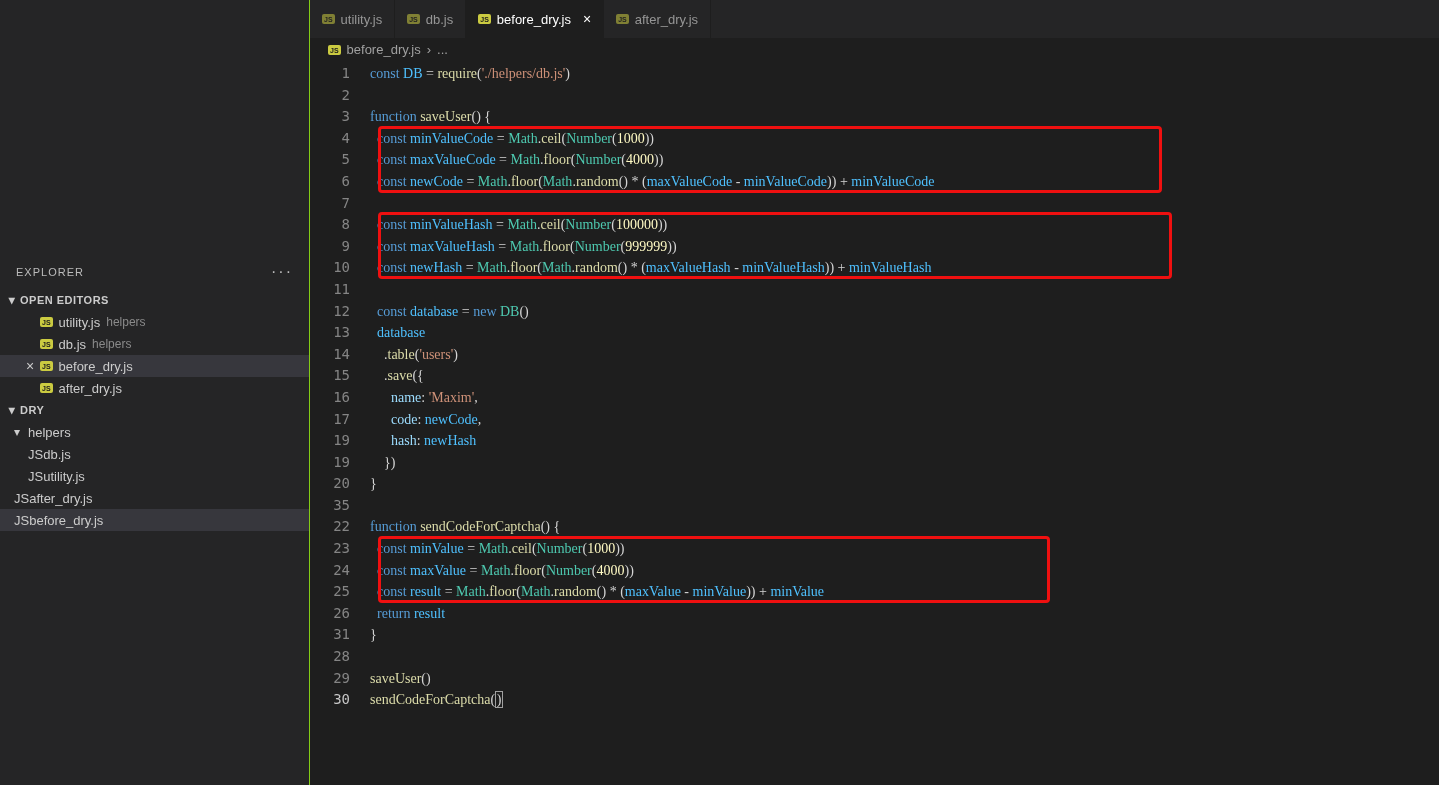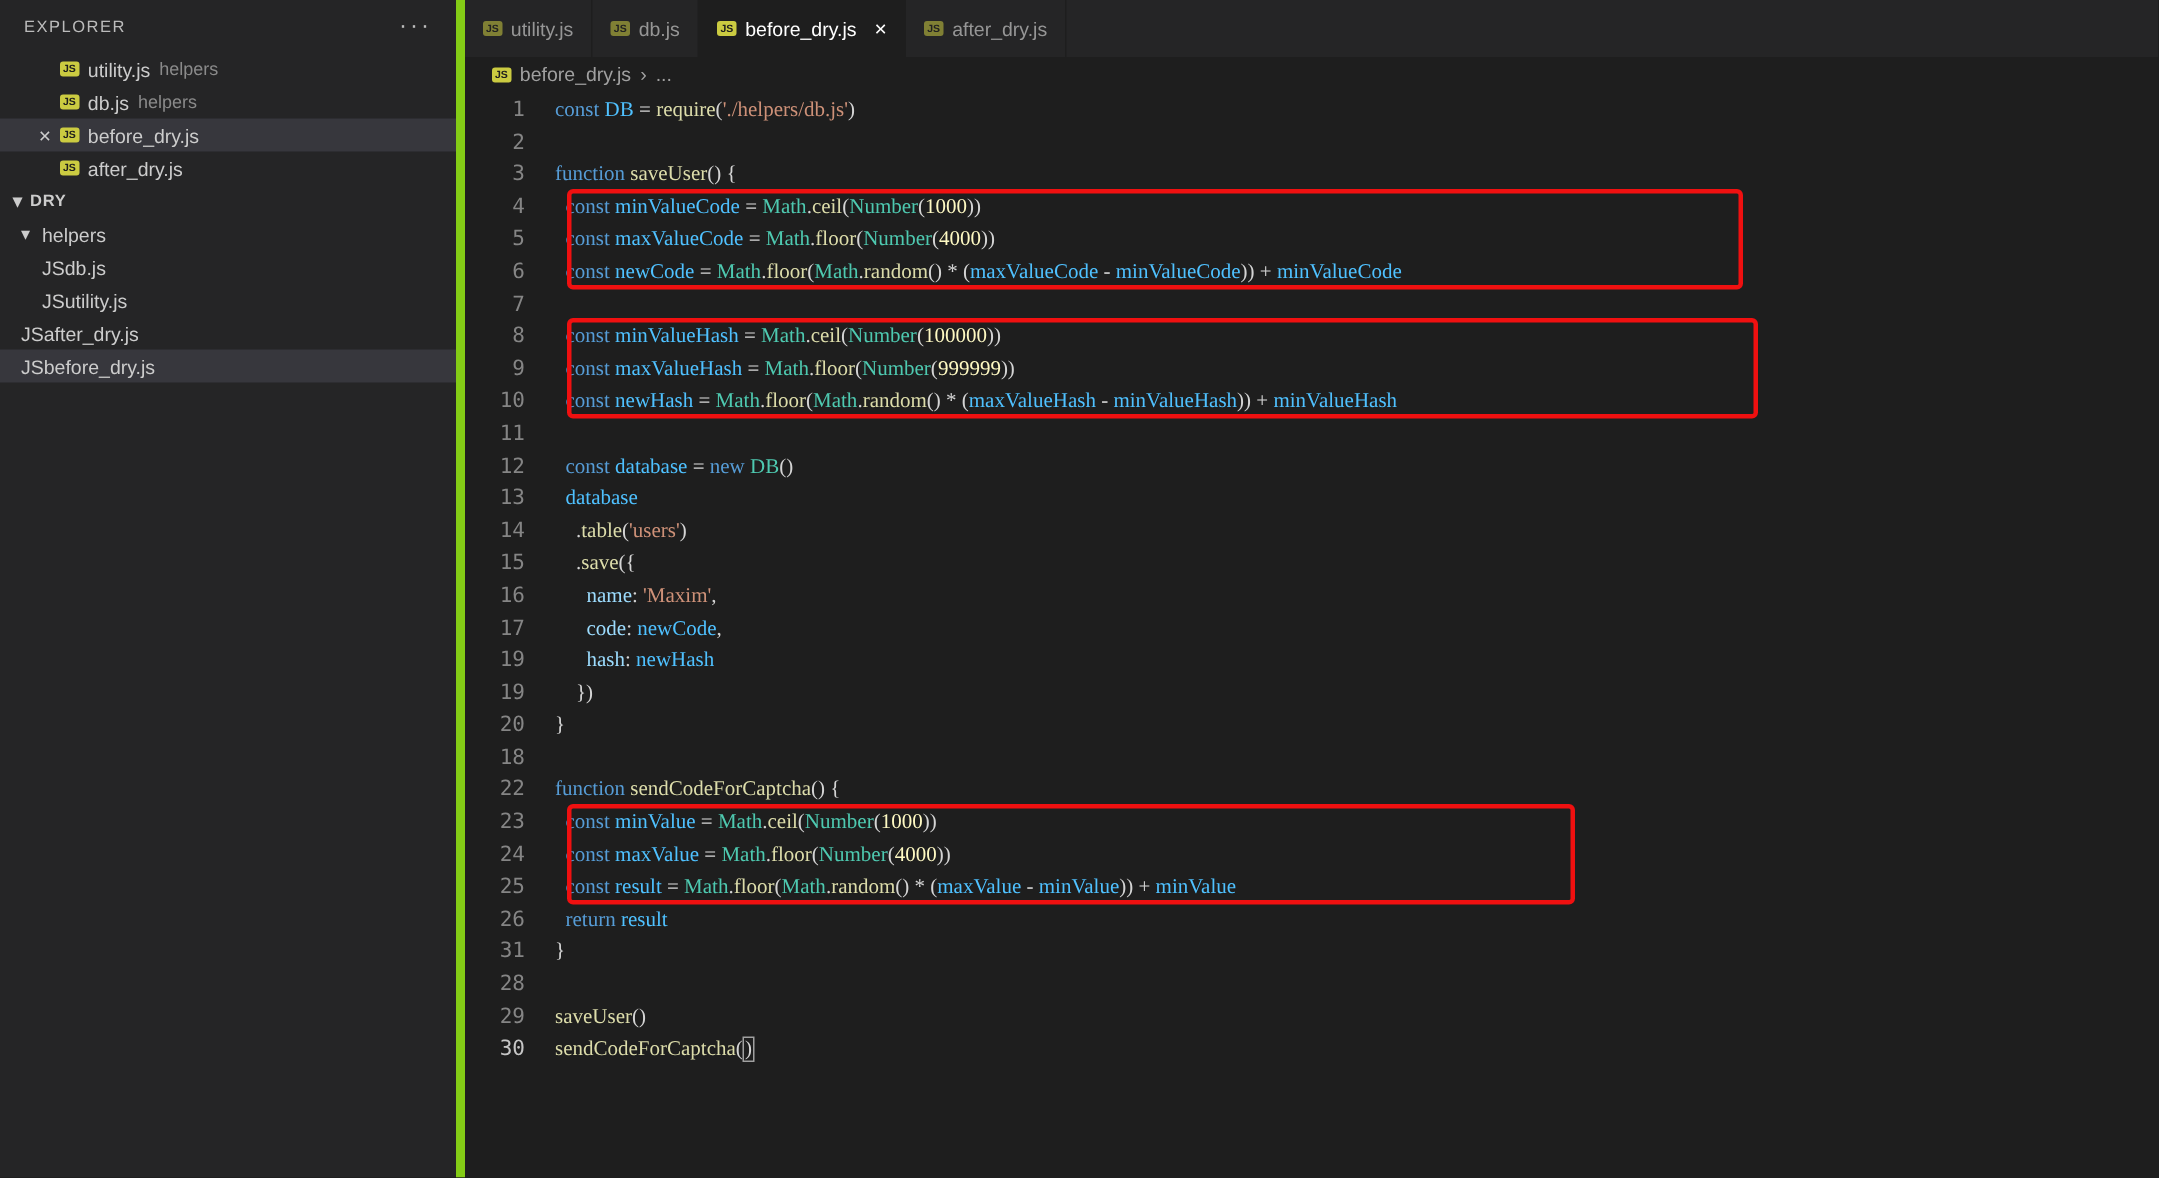--- a/index.html
+++ b/index.html
@@ -11,21 +11,22 @@
     display: flex;
     width: 1439px;
     height: 785px;
     overflow: hidden;
   }
   .sidebar {
     width: 310px;
     background: #252526;
     display: flex;
     flex-direction: column;
-    border-right: 6px solid #84cc16;
+    border-right: 1px solid #84cc16;
+    justify-content: center;
   }
   .sidebar-header {
     display: flex;
     justify-content: space-between;
     align-items: center;
     padding: 0 16px;
     height: 35px;
     font-size: 11px;
     letter-spacing: 1px;
     color: #bbbbbb;
@@ -183,20 +184,24 @@
 </style>
 </head>
 <body>
 
 <div class="sidebar">
   <div class="sidebar-header">
     <span>EXPLORER</span>
     <span class="dots">···</span>
   </div>
 
+  <div class="section-header">
+    <span class="chev down"></span>
+    <span>OPEN EDITORS</span>
+  </div>
   <div id="open-editors-list">
       <div class="file-item">
         <span class="close-slot"></span>
         <span class="js-badge">JS</span>
         <span class="fname">utility.js</span>
         <span class="fpath">helpers</span>
       </div>
       <div class="file-item">
         <span class="close-slot"></span>
         <span class="js-badge">JS</span>
@@ -284,21 +289,21 @@
         <div class="ln">11</div>
         <div class="ln">12</div>
         <div class="ln">13</div>
         <div class="ln">14</div>
         <div class="ln">15</div>
         <div class="ln">16</div>
         <div class="ln">17</div>
         <div class="ln">19</div>
         <div class="ln">19</div>
         <div class="ln">20</div>
-        <div class="ln">18</div>
+        <div class="ln">35</div>
         <div class="ln">22</div>
         <div class="ln">23</div>
         <div class="ln">24</div>
         <div class="ln">25</div>
         <div class="ln">26</div>
         <div class="ln">31</div>
         <div class="ln">28</div>
         <div class="ln">29</div>
         <div class="ln cur">30</div>
       </div>

